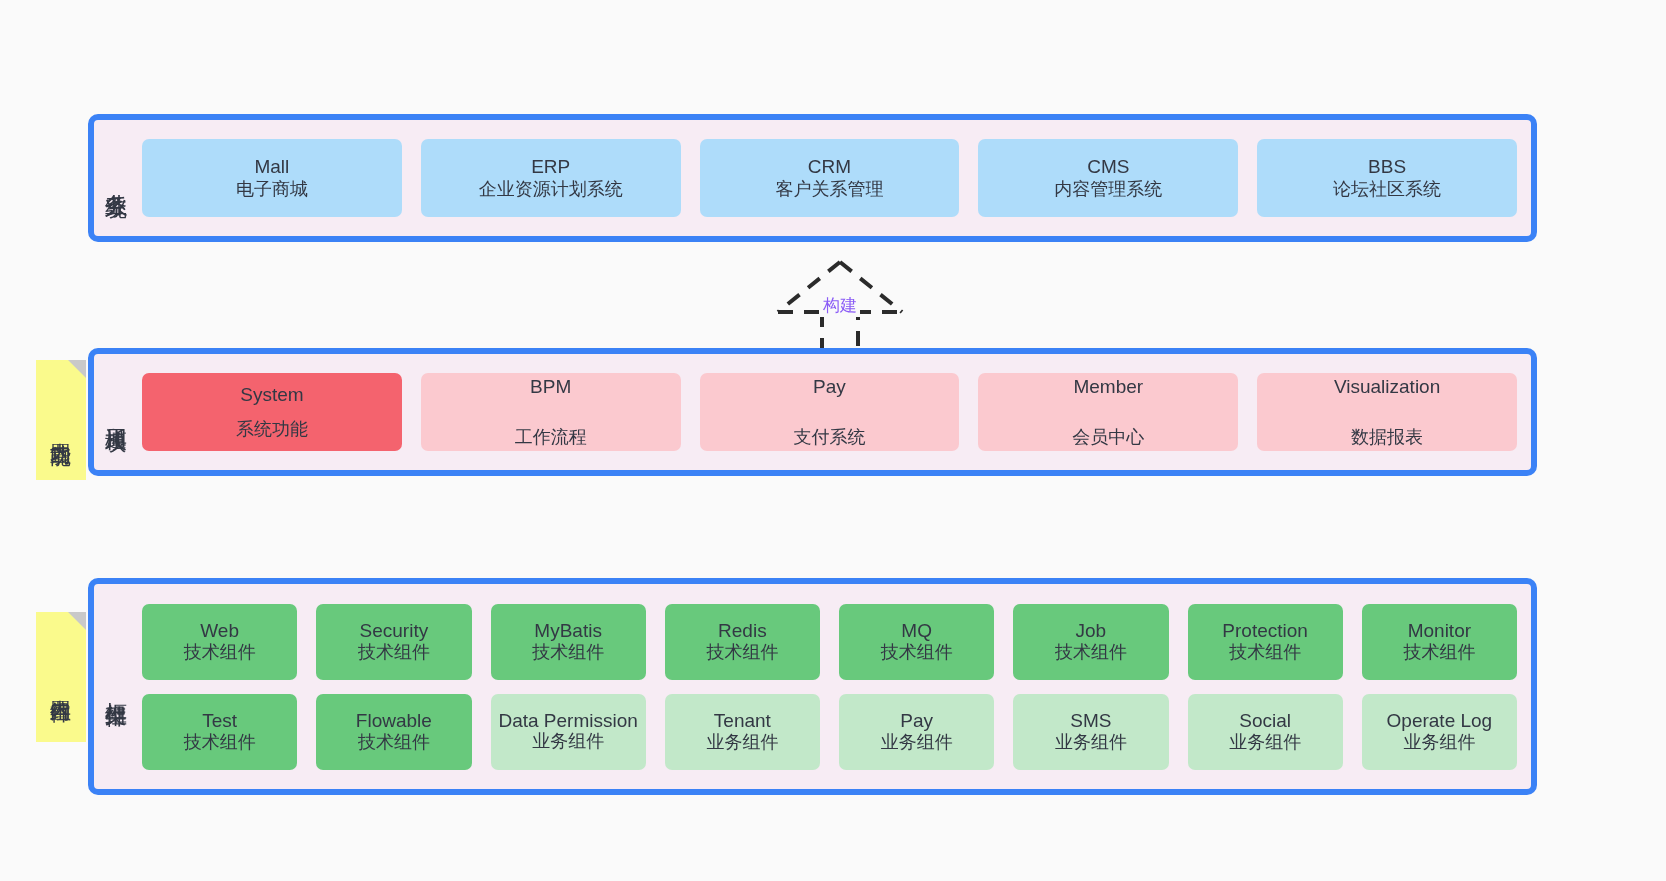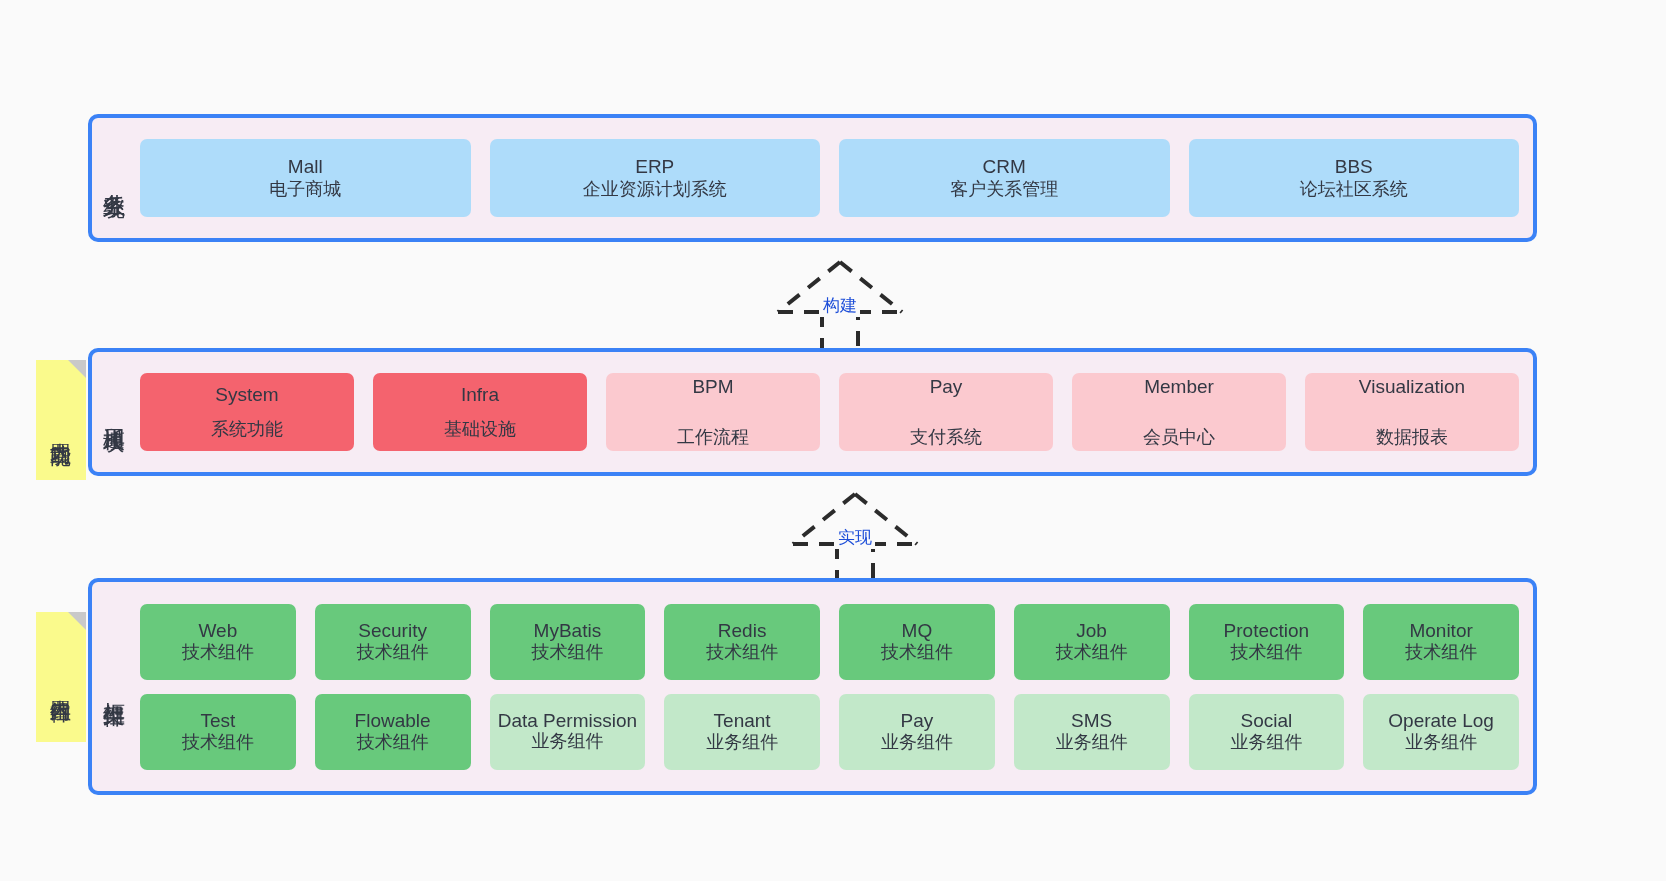--- a/index.html
+++ b/index.html
@@ -19,21 +19,21 @@
   .canvas {
     position: absolute;
     inset: 0;
   }
 
   
   .layer {
     position: absolute;
     box-sizing: border-box;
     background: #f7ecf4;
-    border: 4px solid #3b82f6;
+    border: 6px solid #3b82f6;
     border-radius: 10px;
     display: flex;
     align-items: stretch;
   }
   .layer-title {
     flex: 0 0 auto;
     width: 44px;
     display: flex;
     align-items: center;
     justify-content: center;
@@ -139,21 +139,21 @@
   }
   .connector svg { display: block; }
   .connector .conn-label {
     position: absolute;
     left: 50%;
     transform: translateX(-50%);
     top: 38px;
     background: #fafafa;
     padding: 0 3px;
     font-size: 17px;
-    color: #1d4ed8;
+    color: #8b5cf6;
     white-space: nowrap;
   }
   #connector-build  { left: 760px; top: 256px; }
   #connector-impl   { left: 775px; top: 488px; }
 </style>
 </head>
 <body>
 
 <div class="canvas">
 
@@ -166,20 +166,24 @@
           <span class="t1">Mall</span>
           <span class="t2">电子商城</span>
         </div>
         <div class="cell">
           <span class="t1">ERP</span>
           <span class="t2">企业资源计划系统</span>
         </div>
         <div class="cell">
           <span class="t1">CRM</span>
           <span class="t2">客户关系管理</span>
+        </div>
+        <div class="cell">
+          <span class="t1">CMS</span>
+          <span class="t2">内容管理系统</span>
         </div>
         <div class="cell">
           <span class="t1">BBS</span>
           <span class="t2">论坛社区系统</span>
         </div>
 
       </div>
     </div>
   </div>
 
@@ -200,24 +204,20 @@
 
   <div class="layer" id="layer-modules">
     <div class="layer-title">通用模块</div>
     <div class="layer-body">
       <div class="row">
 
         <div class="cell strong">
           <span class="t1">System</span>
           <span class="t2">系统功能</span>
         </div>
-        <div class="cell strong">
-          <span class="t1">Infra</span>
-          <span class="t2">基础设施</span>
-        </div>
         <div class="cell soft">
           <span class="t1">BPM</span>
           <span class="t2">工作流程</span>
         </div>
         <div class="cell soft">
           <span class="t1">Pay</span>
           <span class="t2">支付系统</span>
         </div>
         <div class="cell soft">
           <span class="t1">Member</span>
@@ -225,29 +225,20 @@
         </div>
         <div class="cell soft">
           <span class="t1">Visualization</span>
           <span class="t2">数据报表</span>
         </div>
 
       </div>
     </div>
   </div>
 
-  <div class="connector" id="connector-impl">
-    <svg width="160" height="96" viewBox="0 0 160 96">
-      <path d="M80 6 L142 56" fill="none" stroke="#2b2b2b" stroke-width="4" stroke-dasharray="15,11" stroke-linecap="butt"></path>
-      <path d="M80 6 L18 56" fill="none" stroke="#2b2b2b" stroke-width="4" stroke-dasharray="15,11" stroke-linecap="butt"></path>
-      <path d="M18 56 L142 56" fill="none" stroke="#2b2b2b" stroke-width="4" stroke-dasharray="15,11"></path>
-      <path d="M62 56 L62 94 L98 94 L98 56" fill="none" stroke="#2b2b2b" stroke-width="4" stroke-dasharray="15,11"></path>
-    </svg>
-    <span class="conn-label">实现</span>
-  </div>
 
   <div class="note" id="note-components">
     <span class="fold"></span>
     <span>内置组件</span>
   </div>
 
   <div class="layer" id="layer-framework">
     <div class="layer-title">框架组件</div>
     <div class="layer-body">
 

